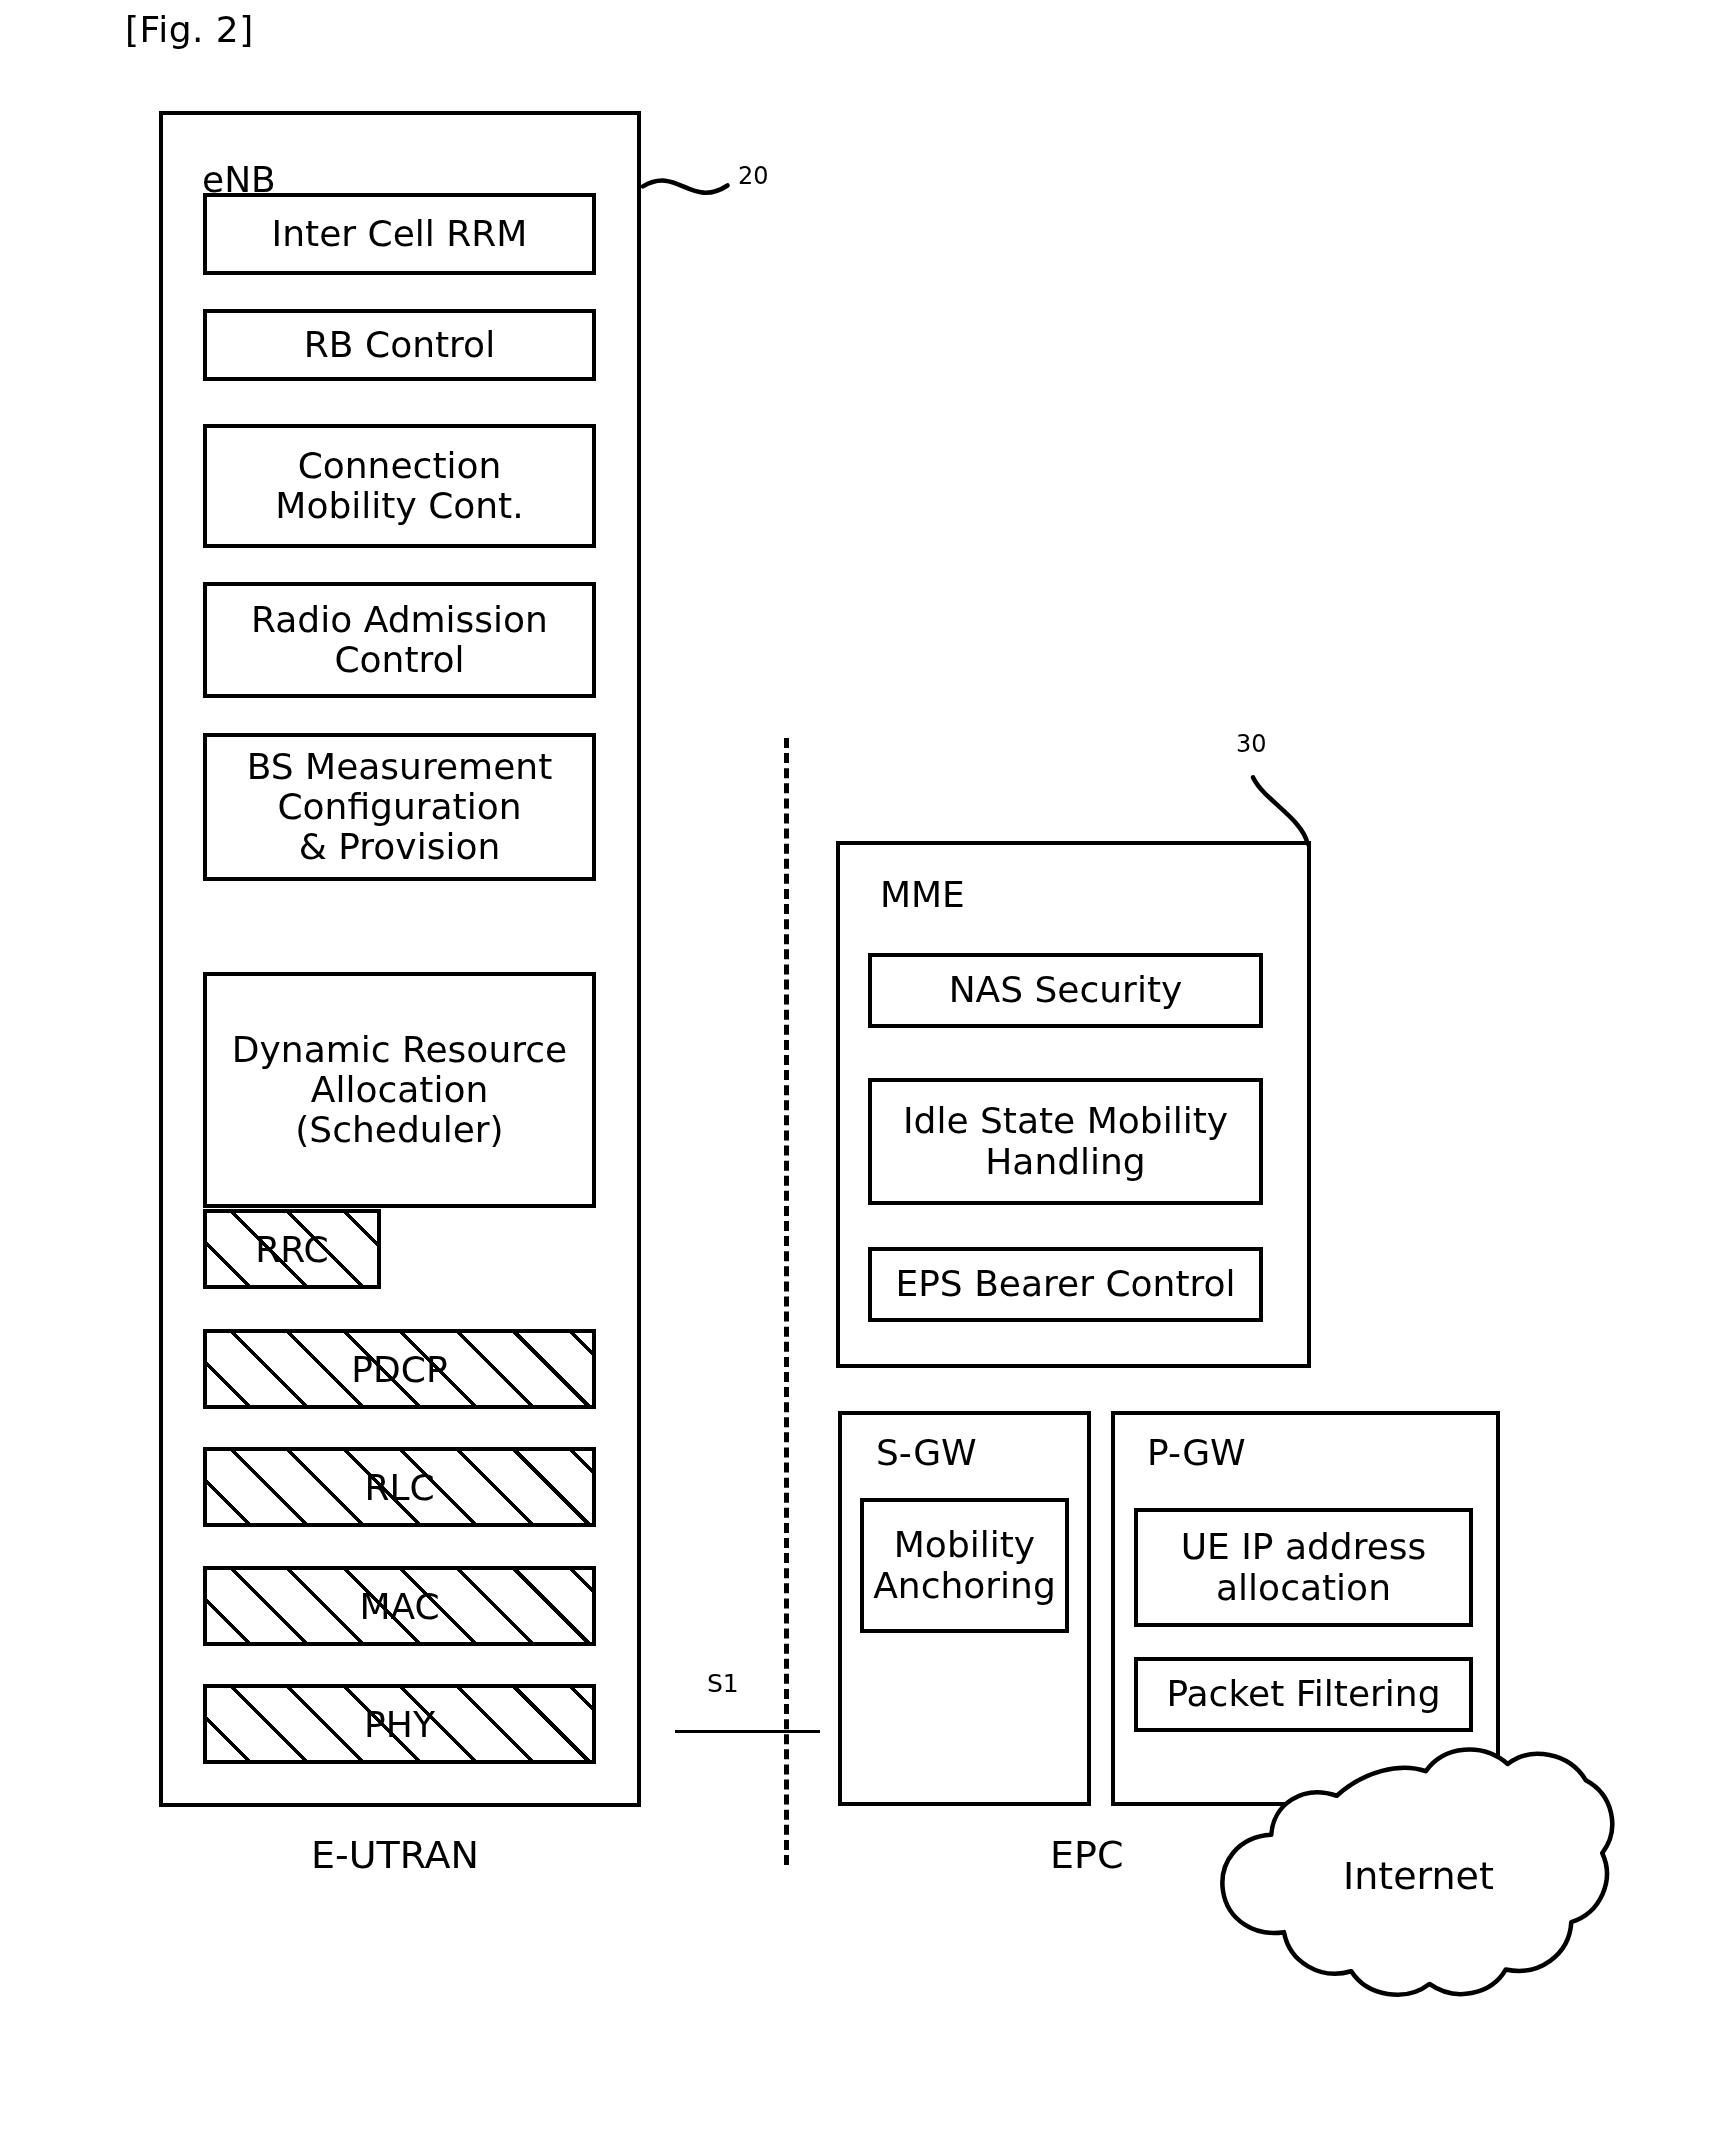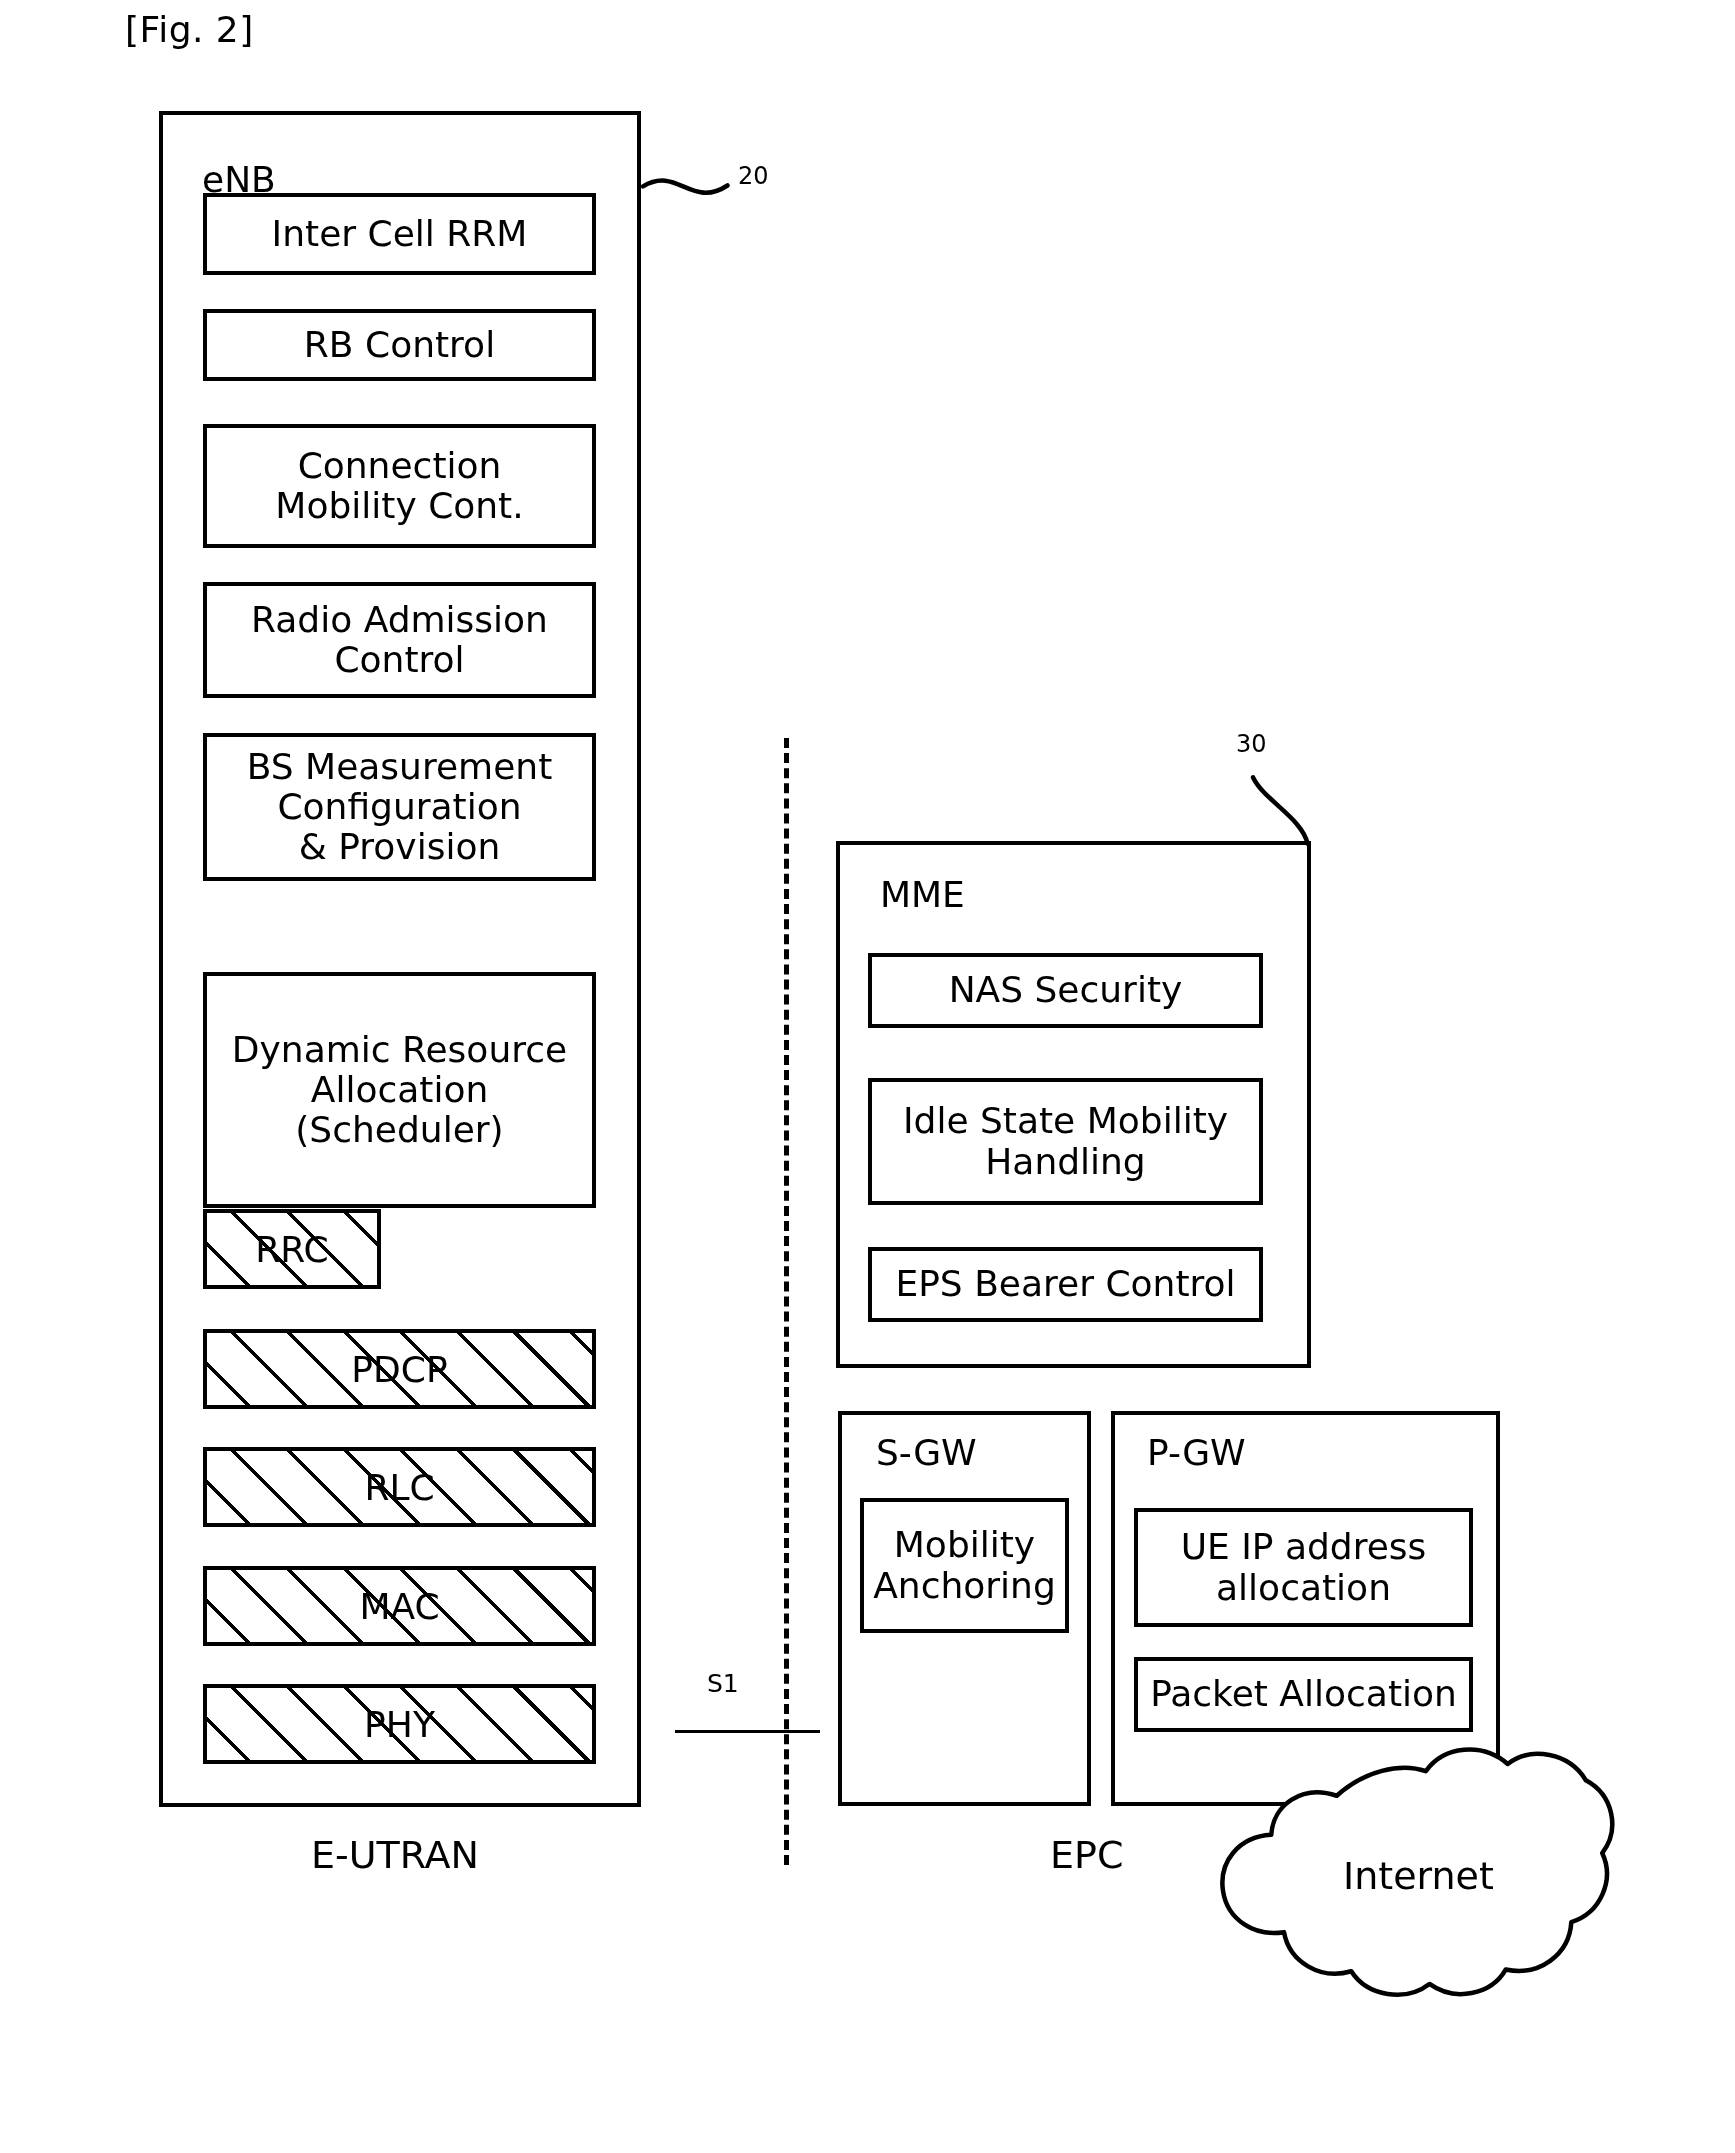--- a/index.html
+++ b/index.html
@@ -228,21 +228,21 @@
 
   <div class="outer-box" style="left:1111px; top:1411px; width:389px; height:395px;"></div>
   <div class="group-title" style="left:1147px; top:1435px;">P-GW</div>
 
   <div class="inner-box" style="left:1134px; top:1498px; width:339px; height:119px;margin-top:10px;">
     <span class="txt" style="white-space:pre-line;">UE IP address
 allocation</span>
   </div>
 
   <div class="inner-box" style="left:1134px; top:1657px; width:339px; height:75px;">
-    <span class="txt">Packet Allocation</span>
+    <span class="txt">Packet Filtering</span>
   </div>
 
   <div class="divider" style="left:784px; top:738px; height:1127px;"></div>
 
   <div class="s1-label" style="left:707px; top:1671px;">S1</div>
   <div class="s1-line" style="left:675px; top:1730px; width:145px;"></div>
 
   <div class="zone-label" style="left:311px; top:1836px;">E-UTRAN</div>
   <div class="zone-label" style="left:1050px; top:1836px;">EPC</div>
 

